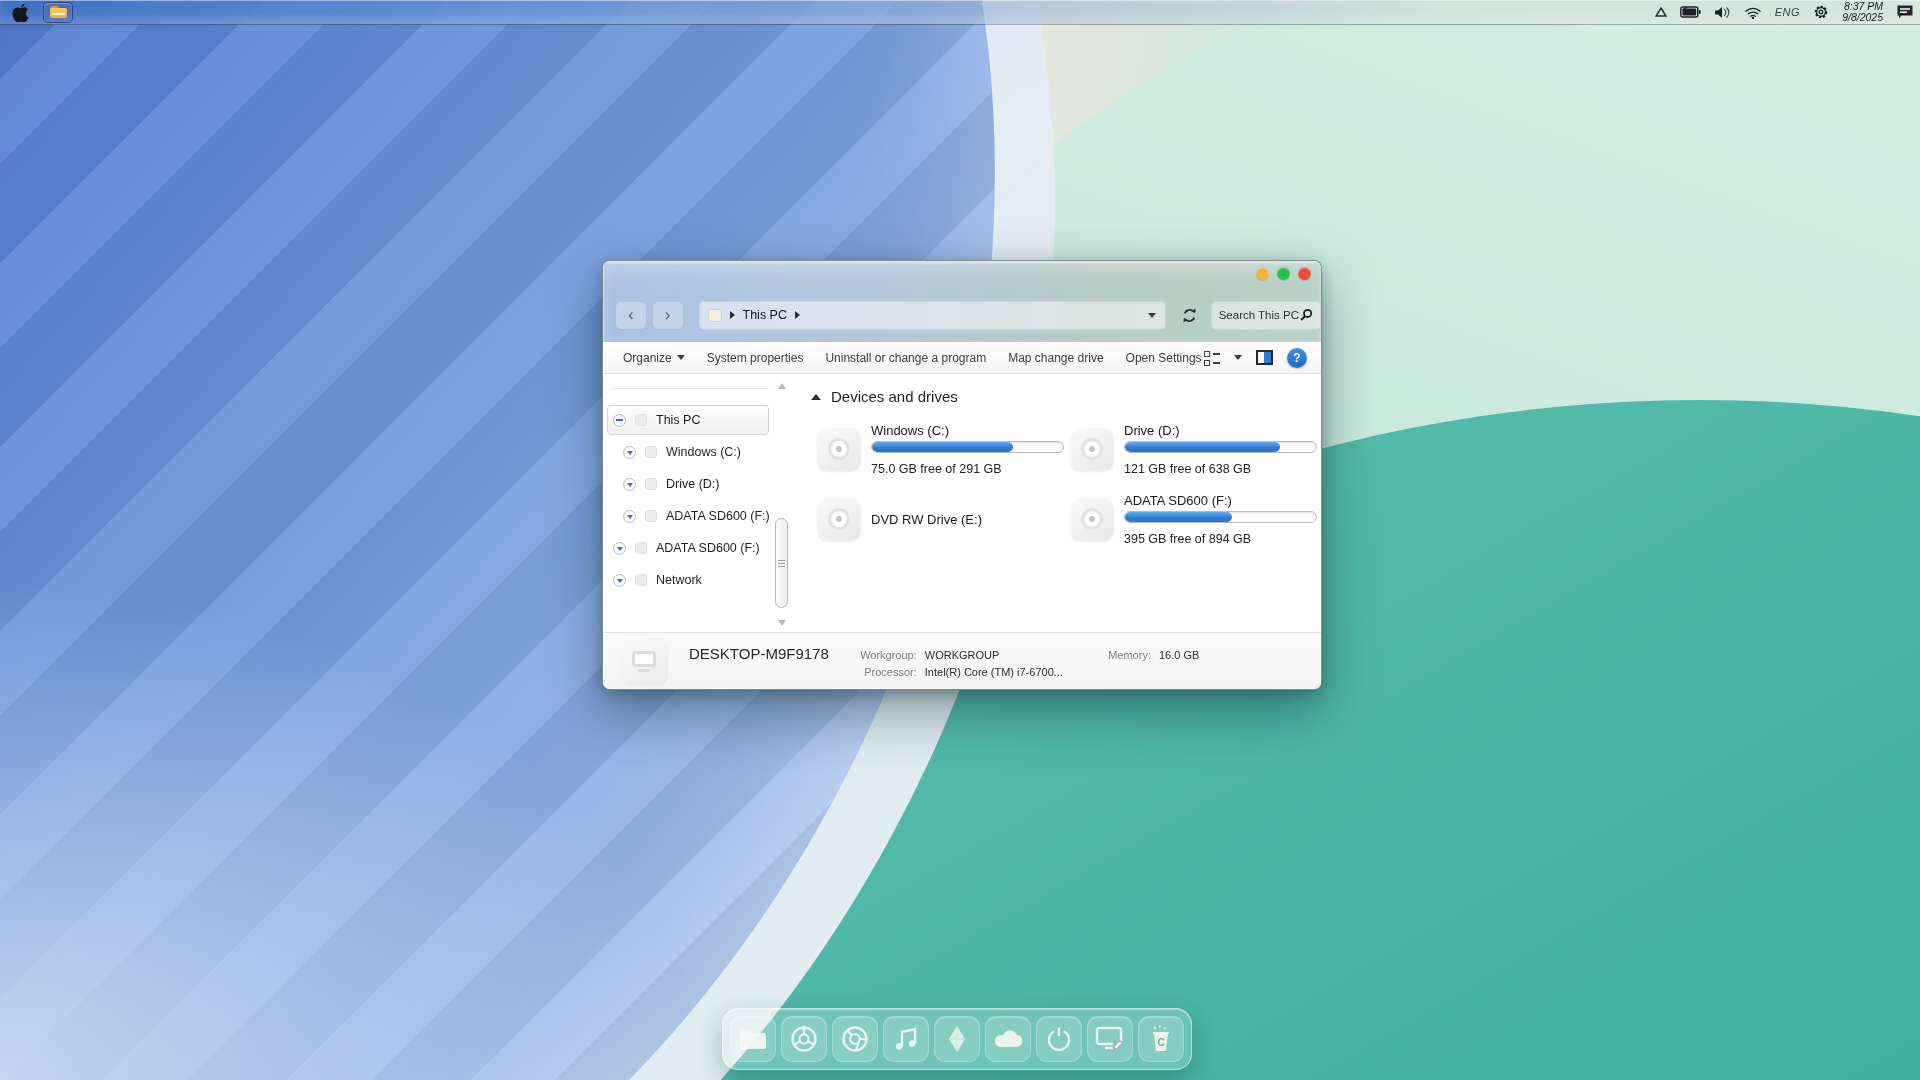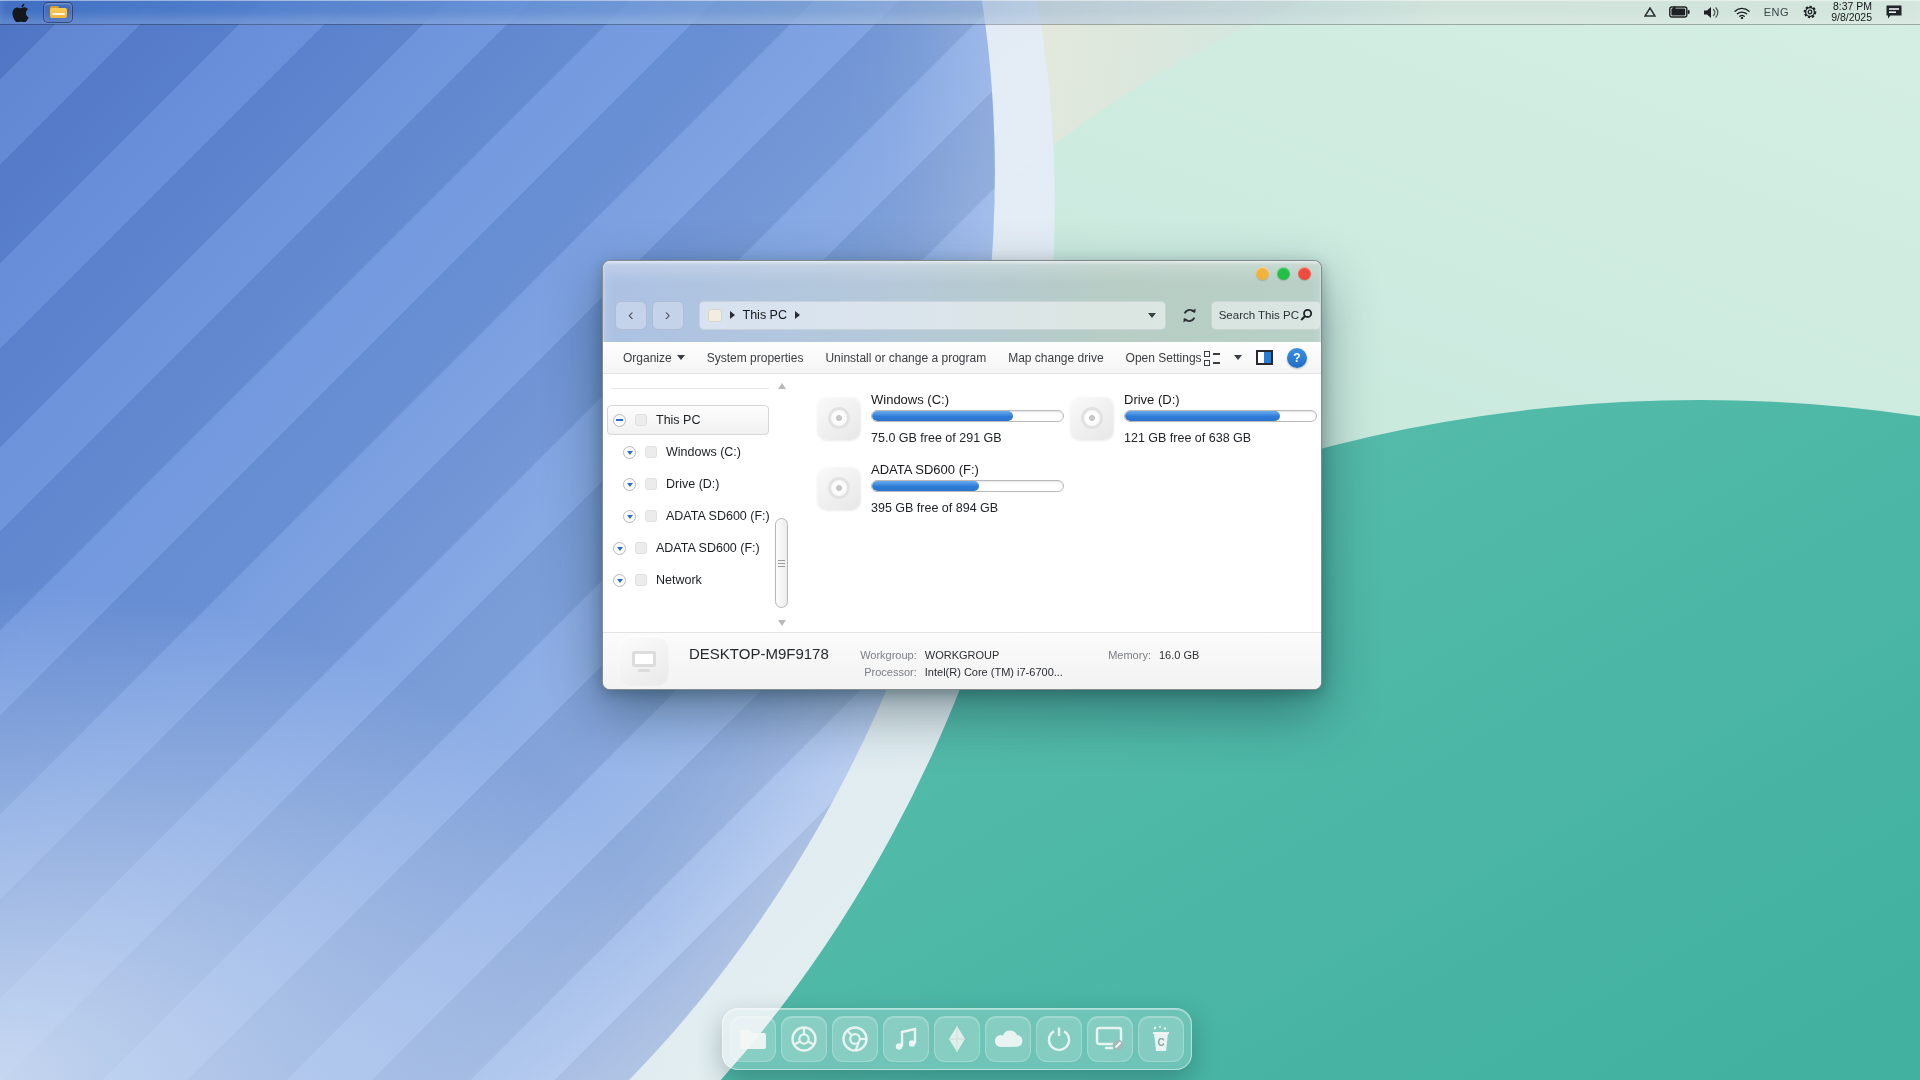--- a/index.html
+++ b/index.html
@@ -31,21 +31,21 @@
     display:flex; align-items:center; }
   #menubar .left { display:flex; align-items:center; gap:14px; padding-left:12px; }
   .apple-logo svg { display:block; }
   .app-tile { width:30px; height:21px; border:1px solid rgba(25,35,60,.55); border-radius:5px;
     background:rgba(70,100,160,.25); box-shadow:inset 0 1px 2px rgba(255,255,255,.35);
     display:flex; align-items:center; justify-content:center; }
   .mini-folder { position:relative; width:17px; height:12px; }
   .mini-folder .back { position:absolute; left:0; top:0; width:9px; height:4px; background:#d89b2e; border-radius:2px 2px 0 0; }
   .mini-folder .front { position:absolute; left:0; top:2px; width:17px; height:10px; background:linear-gradient(#f8cb58,#eeb33c); border-radius:2px; }
   .mini-folder .stripe { position:absolute; left:2px; top:7px; width:13px; height:2px; background:rgba(255,255,255,.85); border-radius:1px; }
-  #menubar .right { margin-left:auto; display:flex; align-items:center; gap:13px; padding-right:17px; color:#1d2126; }
+  #menubar .right { margin-left:auto; display:flex; align-items:center; gap:13px; padding-right:6px; color:#1d2126;font-style:italic; }
   .tray-ico { display:flex; align-items:center; }
   .tri-up { width:0; height:0; border-left:5px solid transparent; border-right:5px solid transparent; border-bottom:7px solid #2b2f33; }
   .lang { font-size:11px; color:#3c4248; letter-spacing:.5px; }
   .clock { text-align:right; font-size:10.5px; line-height:11px; color:#15181c; }
 
   
   #win { position:absolute; left:602px; top:260px; width:720px; height:430px; z-index:30;
     border-radius:8px; border:1px solid rgba(90,100,105,.75); overflow:hidden;
     box-shadow:0 22px 55px rgba(15,45,55,.45), 0 4px 14px rgba(15,45,55,.3); background:#fff; }
   .win-header { position:absolute; left:0; top:0; width:100%; height:81px;
@@ -351,20 +351,24 @@
         <span class="sb-thumb">
             <i></i>
             <i></i>
             <i></i>
           </span>
         <span class="sb-arrow down"></span>
       </div>
     </div>
 
     <div class="main">
+      <div class="group-header">
+        <span class="tri-collapse"></span>
+        <span class="gh-text">Devices and drives</span>
+      </div>
       <div class="drive-grid">
           <div class="drive-item">
             <div class="drive-ico">
               <div class="disc">
                 <i></i>
               </div>
             </div>
             <div class="drive-info">
               <div class="drive-name">Windows (C:)</div>
               <div class="drive-bar">
@@ -378,20 +382,30 @@
               <div class="disc">
                 <i></i>
               </div>
             </div>
             <div class="drive-info">
               <div class="drive-name">Drive (D:)</div>
               <div class="drive-bar">
                 <div class="drive-fill" style="width: 81%;"></div>
               </div>
               <div class="drive-free">121 GB free of 638 GB</div>
+            </div>
+          </div>
+          <div class="drive-item nobar">
+            <div class="drive-ico">
+              <div class="disc">
+                <i></i>
+              </div>
+            </div>
+            <div class="drive-info">
+              <div class="drive-name">DVD RW Drive (E:)</div>
             </div>
           </div>
           <div class="drive-item">
             <div class="drive-ico">
               <div class="disc">
                 <i></i>
               </div>
             </div>
             <div class="drive-info">
               <div class="drive-name">ADATA SD600 (F:)</div>

